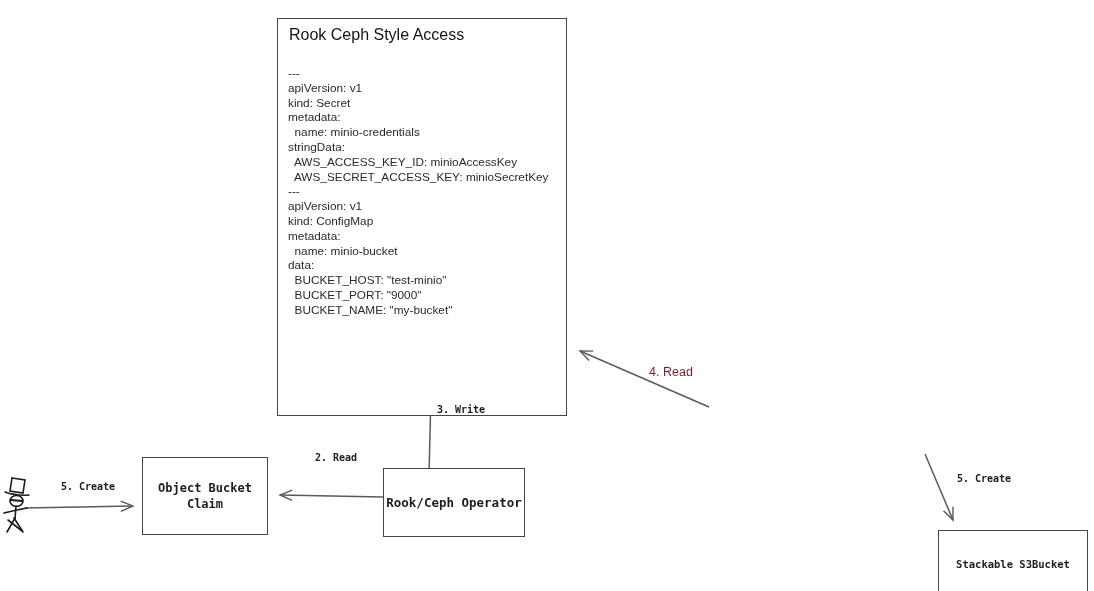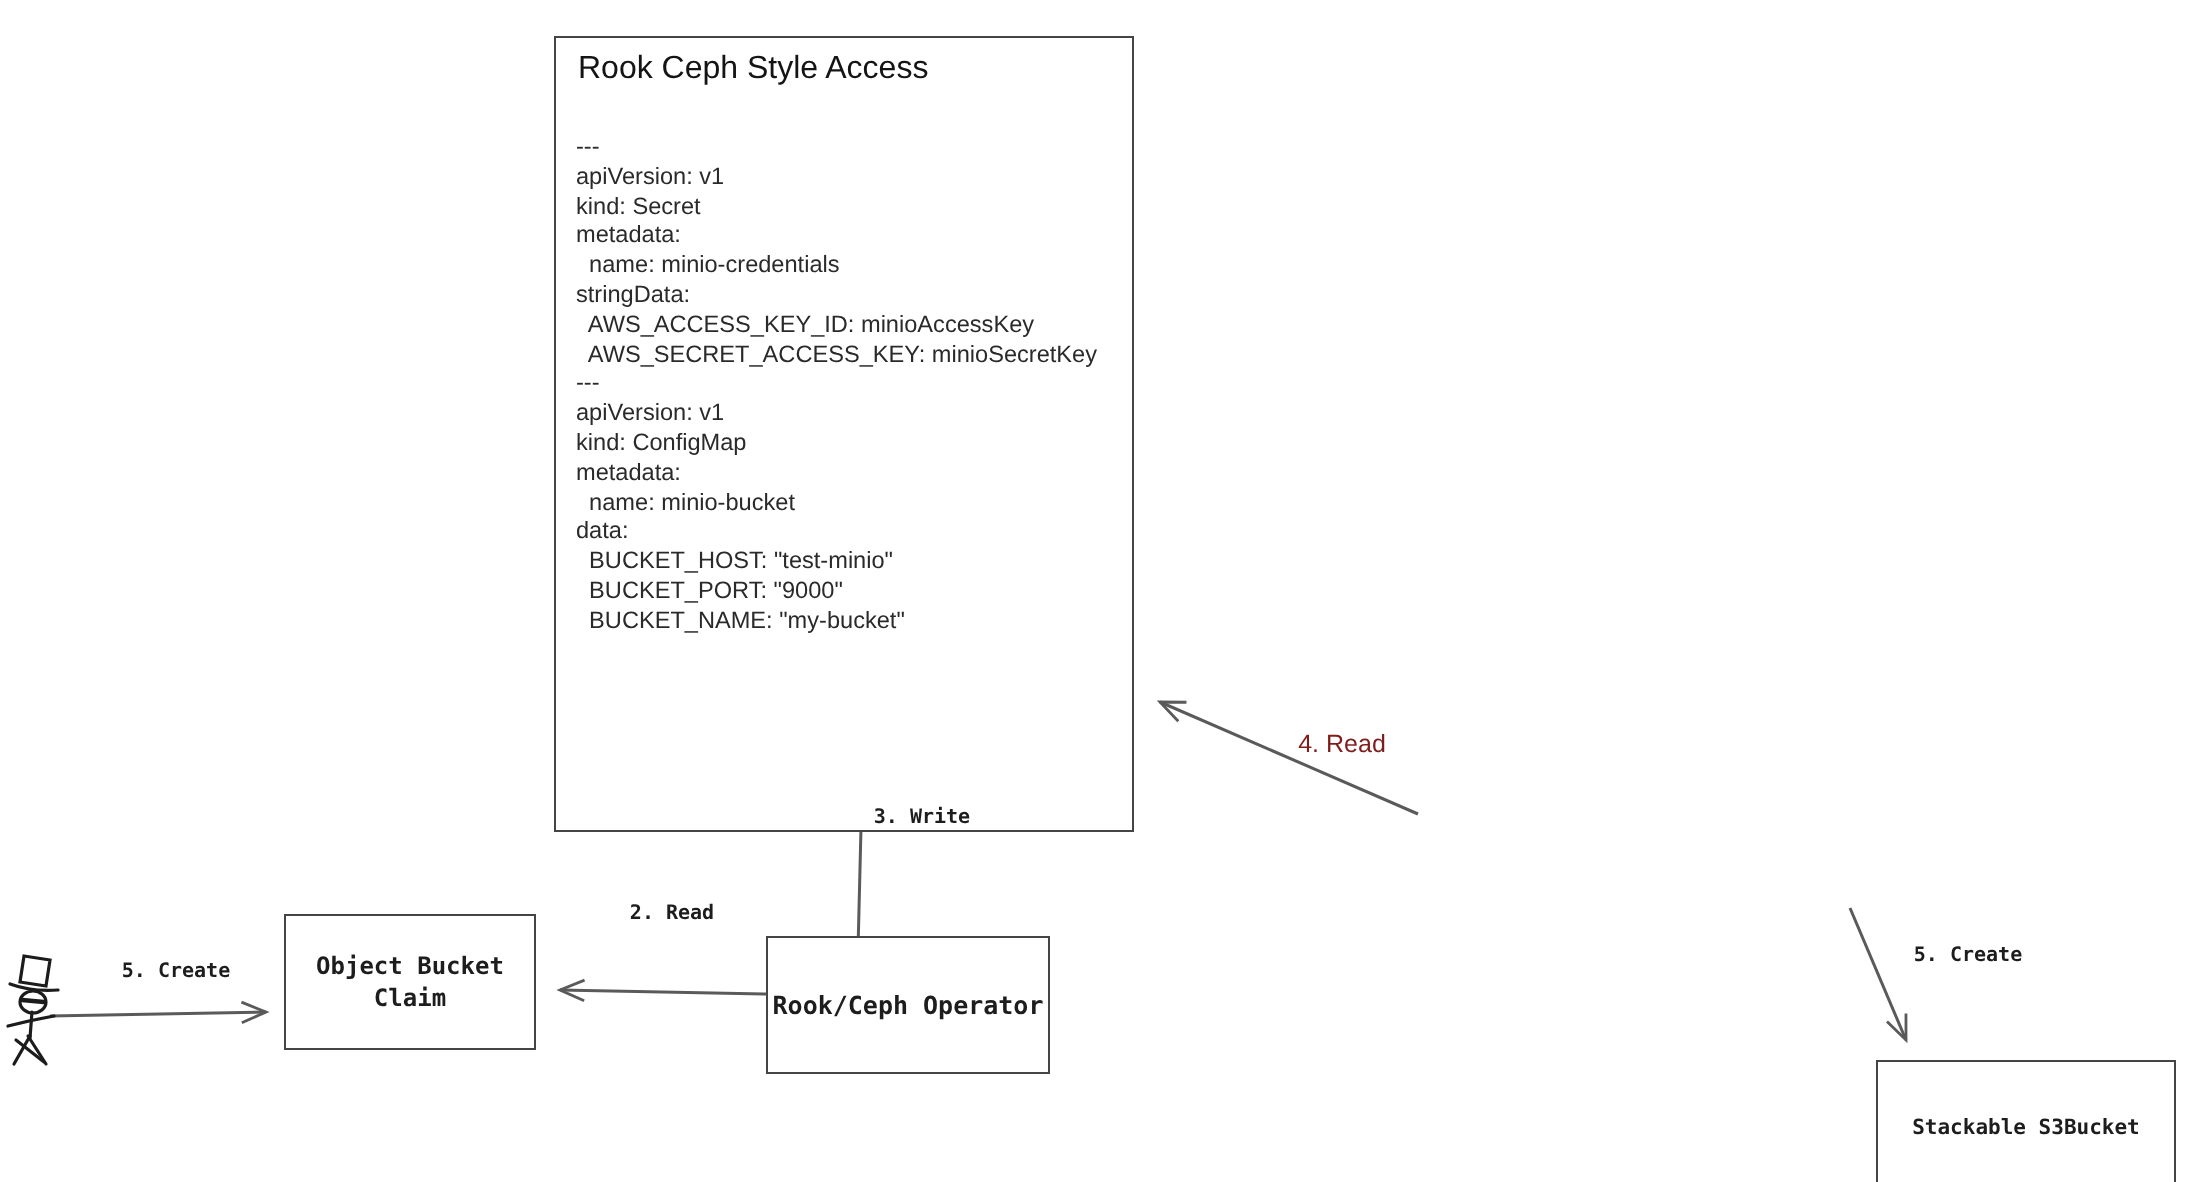--- a/index.html
+++ b/index.html
@@ -59,21 +59,21 @@
     top: 47px;
     font-size: 11.8px;
     line-height: 14.8px;
     color: #2a2a2a;
     white-space: pre;
   }
   .obc-box {
     left: 142px;
     top: 457px;
     width: 126px;
-    height: 68px;
+    height: 78px;
     font-size: 12px;
     line-height: 1.35;
     white-space: pre-line;
   }
   .operator-box {
     left: 383px;
     top: 468px;
     width: 142px;
     height: 69px;
     font-size: 12.5px;

